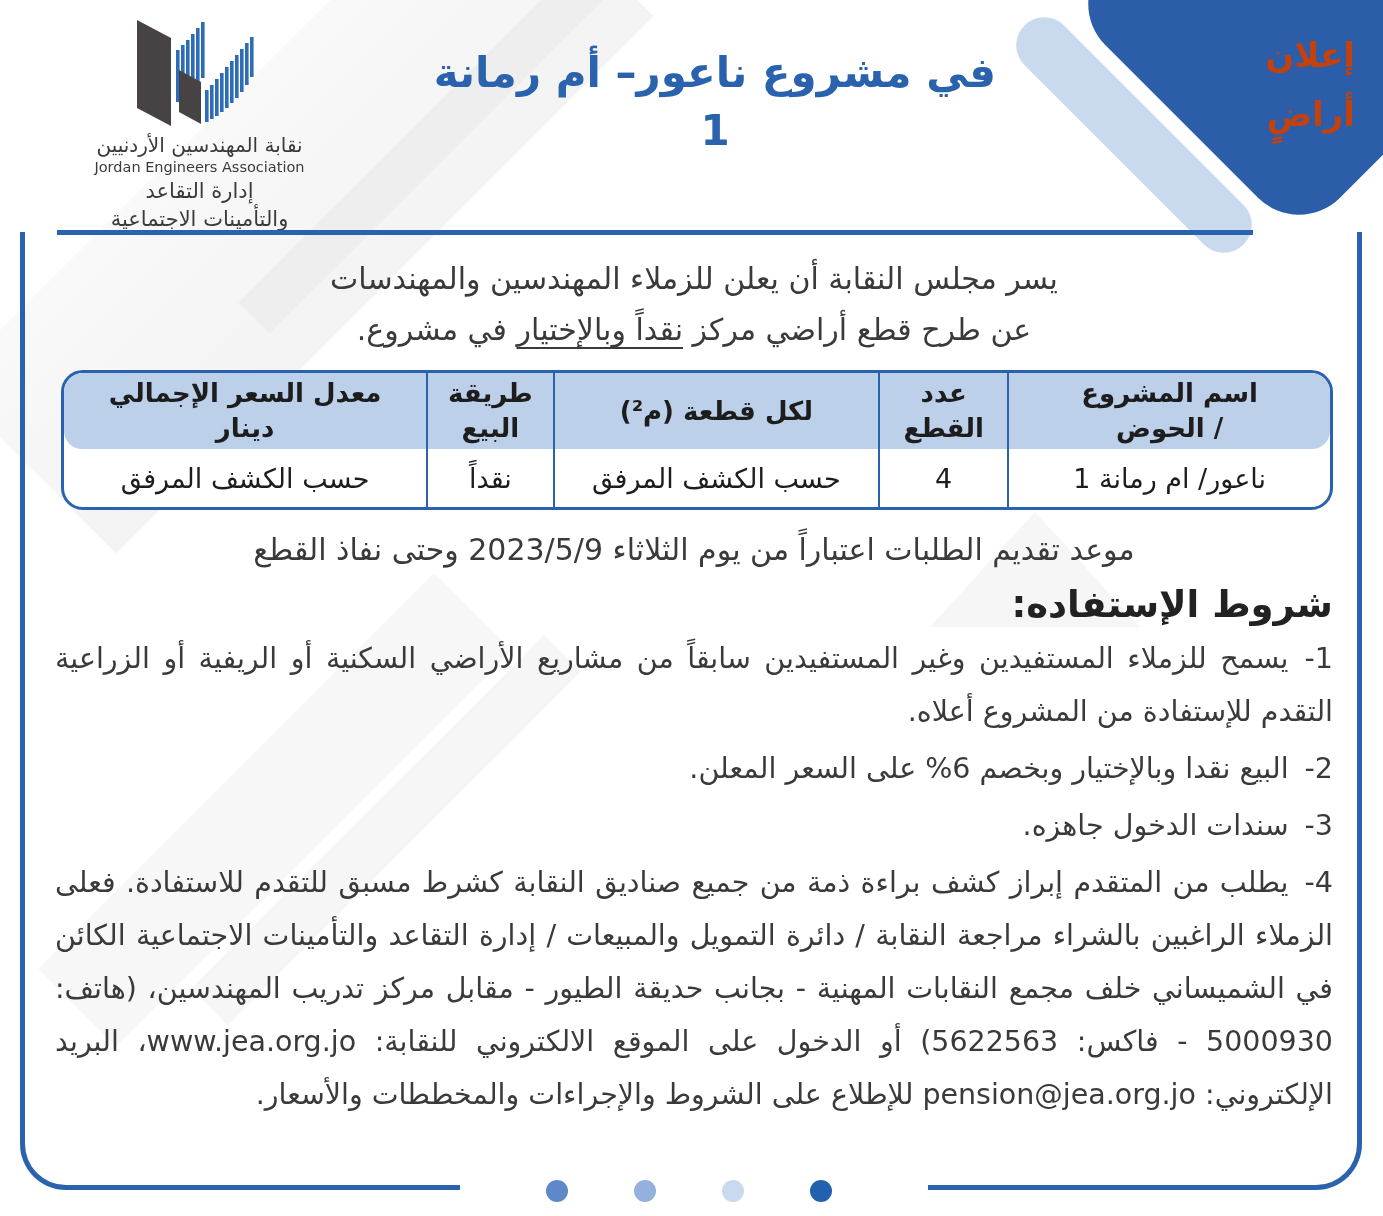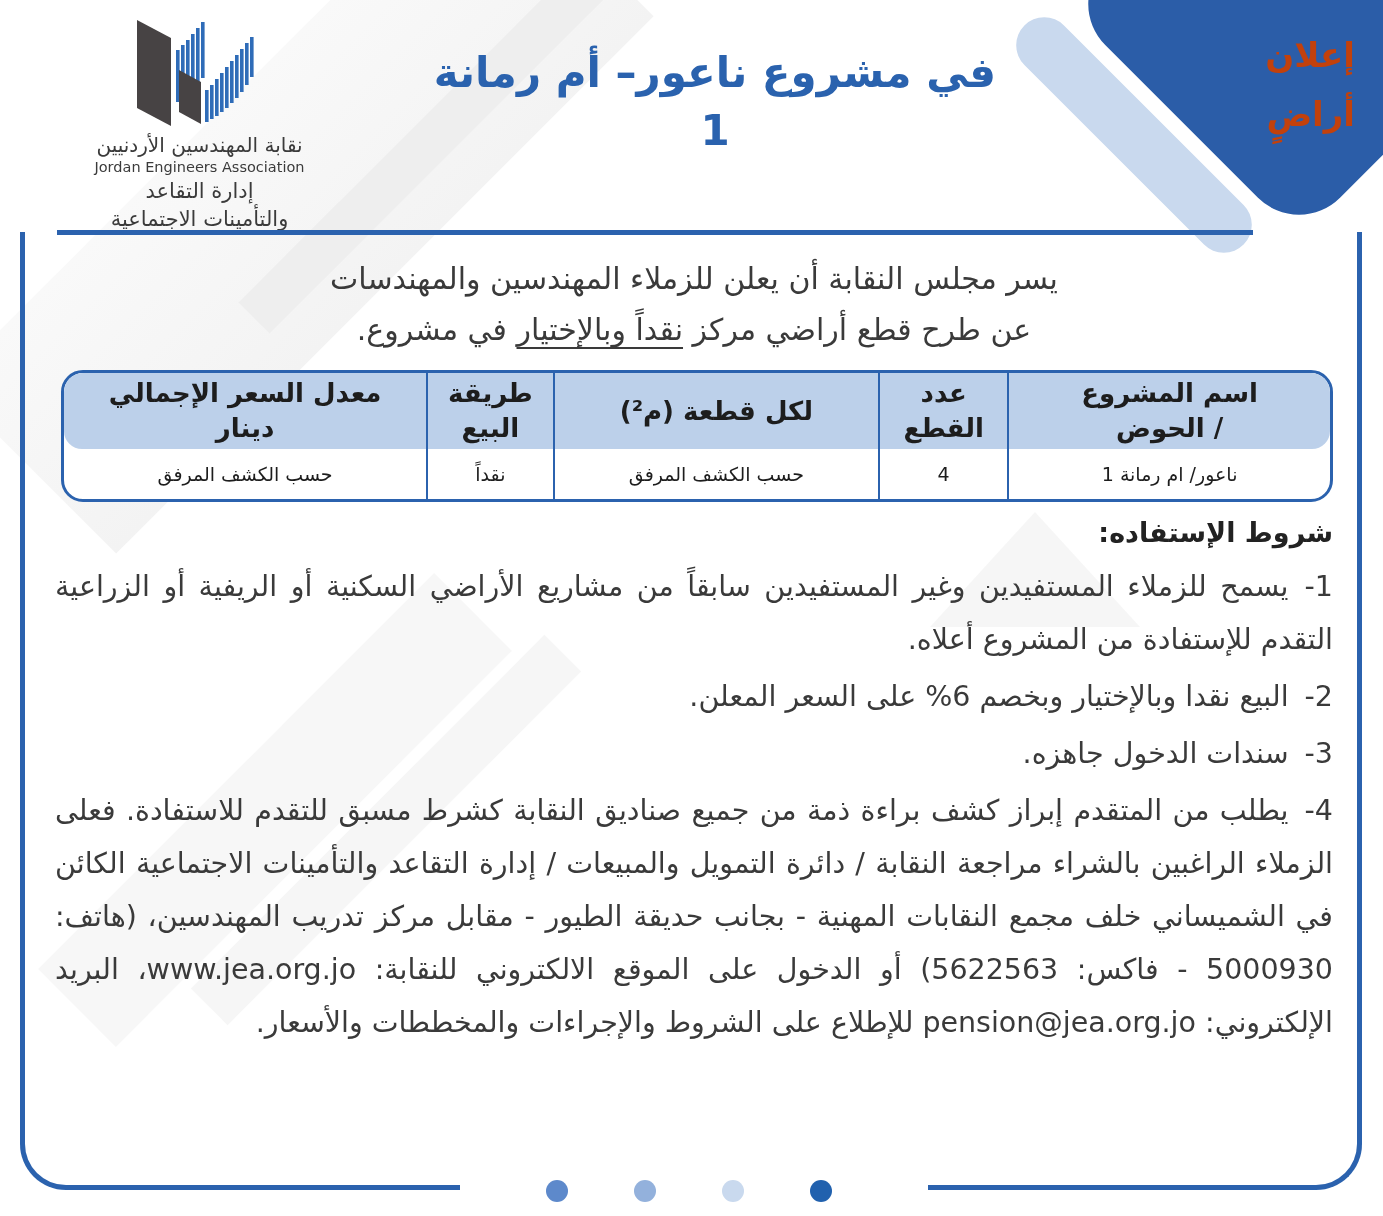--- a/index.html
+++ b/index.html
@@ -52,25 +52,25 @@
   .intro { margin-top:16px; text-align:center; font-size:30px; line-height:51px; color:#3a3a3a; }
   .intro .u { text-decoration:underline; text-underline-offset:7px; text-decoration-thickness:2px; }
 
   
   .jtable { margin:15px 0 0 6px; border:3px solid #2b62ae; border-radius:22px; overflow:hidden; background:#ffffff; }
   .trow { display:grid; grid-template-columns:25.5% 10.2% 25.7% 10% 28.6%; direction:rtl; }
   .thead-bg { background:#bcd0ea; border-radius:18px; }
   .tcell { border-left:2.5px solid #2b62ae; display:flex; flex-direction:column; align-items:center; justify-content:center; text-align:center; }
   .tcell:last-child { border-left:none; }
   .thead-bg .tcell { height:76px; font-size:26px; font-weight:bold; color:#1d1d1d; line-height:35px; padding:2px 4px; background:transparent; }
-  .tbody-row .tcell { height:50px; font-size:19px; color:#1d1d1d; }
+  .tbody-row .tcell { height:58px; font-size:27px; color:#1d1d1d; }
 
   
   .schedule { margin-top:16px; text-align:center; font-size:30px; line-height:48px; color:#3a3a3a; }
-  .cond-heading { margin-top:8px; text-align:right; font-size:27px; font-weight:bold; color:#222222; line-height:46px; }
+  .cond-heading { margin-top:8px; text-align:right; font-size:37px; font-weight:bold; color:#222222; line-height:46px; }
   .cond-list { margin-top:4px; }
   .cond-item { font-size:28.5px; line-height:53px; text-align:justify; color:#3a3a3a; margin-bottom:4px; }
   .cond-item .num { margin-left:16px; white-space:nowrap; }
 
   
   .dots-gap { position:absolute; left:460px; top:1174px; width:468px; height:34px; background:#ffffff; z-index:3; }
   .dots-row { position:absolute; left:546px; top:1180px; display:flex; gap:66px; z-index:4; }
   .dot { width:22px; height:22px; border-radius:50%; }
   .dot1 { background:#2161ae; }
   .dot2 { background:#c9d9ee; }
@@ -170,20 +170,21 @@
       </div>
       <div class="trow tbody-row">
         <div class="tcell">ناعور/ ام رمانة 1</div>
         <div class="tcell">4</div>
         <div class="tcell">حسب الكشف المرفق</div>
         <div class="tcell">نقداً</div>
         <div class="tcell">حسب الكشف المرفق</div>
       </div>
     </div>
 
+    <div class="schedule">موعد تقديم الطلبات اعتباراً من يوم الثلاثاء 2023/5/9 وحتى نفاذ القطع</div>
 
     <div class="cond-heading">شروط الإستفاده:</div>
 
     <div class="cond-list">
       <div class="cond-item">
         <span class="num">1-</span><span>يسمح للزملاء المستفيدين وغير المستفيدين سابقاً من مشاريع الأراضي السكنية أو الريفية أو الزراعية التقدم للإستفادة من المشروع أعلاه.</span>
       </div>
       <div class="cond-item">
         <span class="num">2-</span><span>البيع نقدا وبالإختيار وبخصم 6% على السعر المعلن.</span>
       </div>

